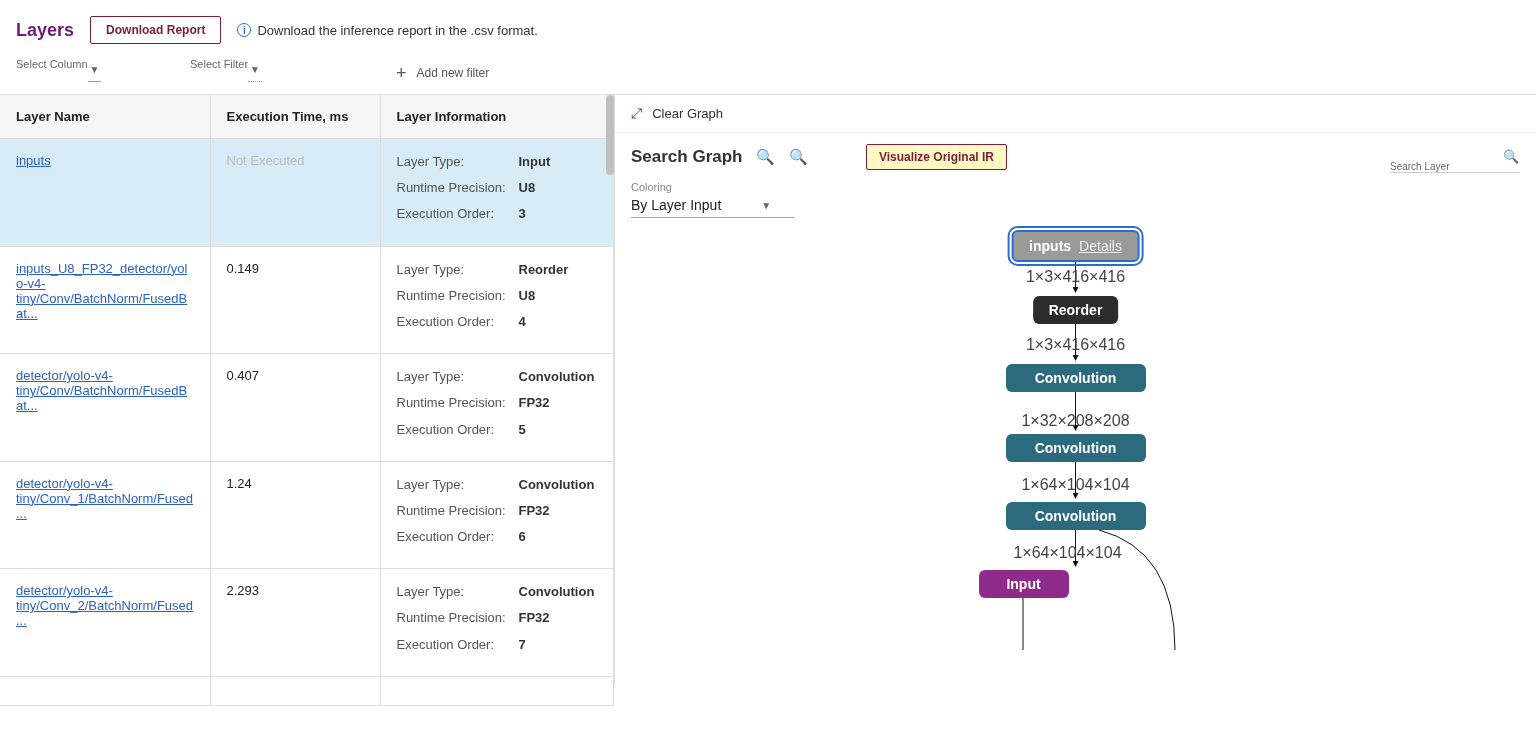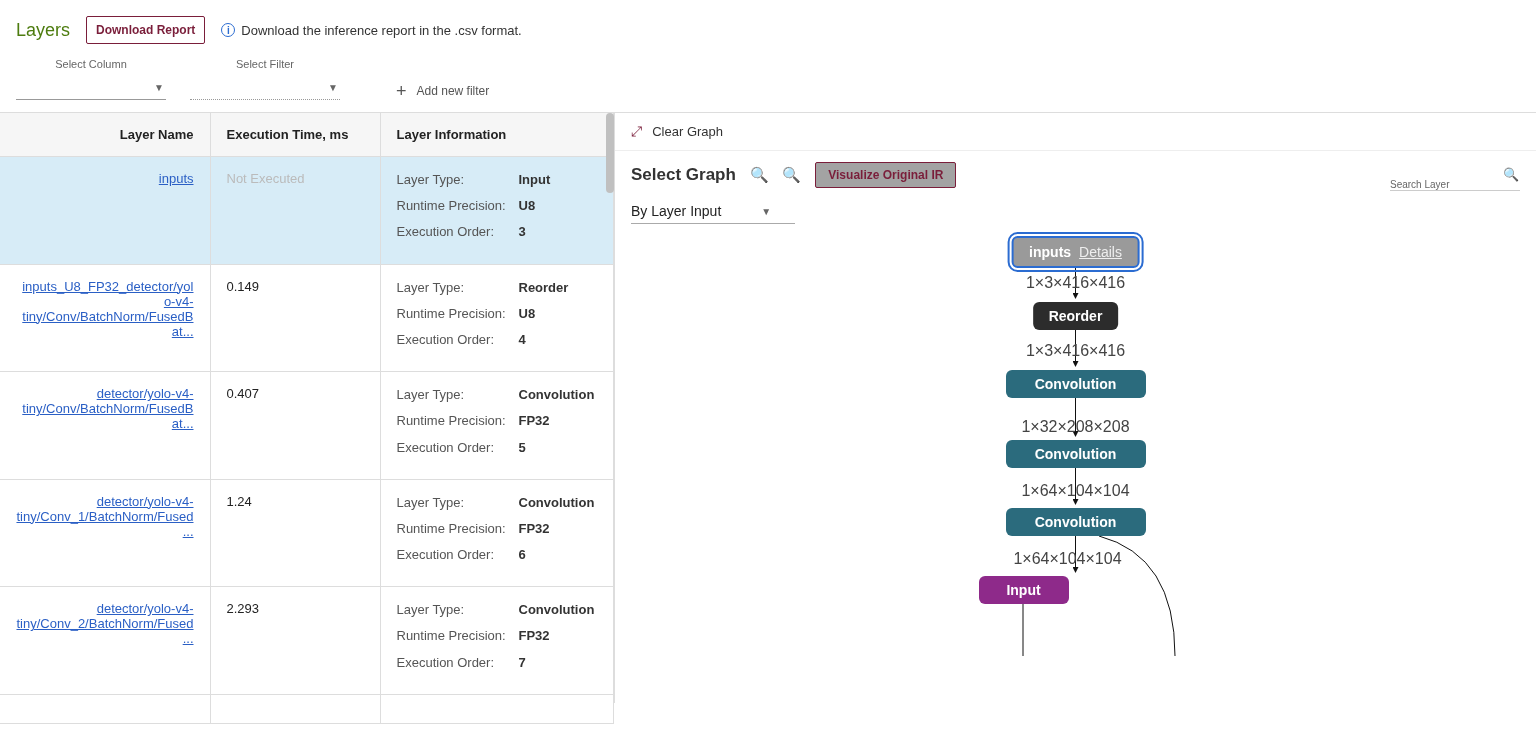--- a/index.html
+++ b/index.html
@@ -1,63 +1,63 @@
 <!DOCTYPE html>
 <html><head>
 <meta charset="utf-8">
 <style>
 * { box-sizing: border-box; margin: 0; padding: 0; }
 body { font-family: Arial, Helvetica, sans-serif; font-size: 13px; color: #222; background: #fff; width: 1536px; height: 746px; overflow: hidden; }
 
 .top-section { padding: 16px 16px 12px 16px; }
 .header-row { display: flex; align-items: center; gap: 16px; }
-.page-title { font-size: 18px; font-weight: 400; color: #4d7c0f; }
-.dl-btn { border: 1px solid #7a1e3a; color: #7a1e3a; background: #fff; font-size: 12px; font-weight: 600; padding: 6px 9px; border-radius: 2px; cursor: pointer; }
+.page-title { font-size: 18px; font-weight: 700; color: #701a75; }
+.dl-btn { border: 1px solid #7a1e3a; color: #7a1e3a; background: #fff; font-size: 12px; font-weight: 600; padding: 6px 15px; border-radius: 2px; cursor: pointer; }
 .info-row { display: flex; align-items: center; gap: 6px; font-size: 13px; color: #333; }
 .info-icon { width: 14px; height: 14px; border: 1.5px solid #2b6cd1; border-radius: 50%; display: flex; align-items: center; justify-content: center; font-size: 10px; color: #2b6cd1; font-weight: bold; }
 
 .filter-row { display: flex; align-items: flex-end; gap: 24px; margin-top: 14px; }
-.select-group { display: flex; flex-direction: column; width: 150px; text-align: center; }
+.select-group { display: flex; flex-direction: row; width: 150px; }
 .select-label { font-size: 11px; color: #666; margin-bottom: 6px; }
 .select-box { border: none; border-bottom: 1px solid #999; height: 24px; display: flex; align-items: center; justify-content: flex-end; padding: 0 2px; }
 .select-box.dotted { border-bottom: 1px dotted #999; }
 .chev-down { font-size: 10px; color: #666; }
 .add-filter { display: flex; align-items: center; gap: 10px; color: #555; font-size: 12px; margin-left: 32px; cursor: pointer; }
 .plus { font-size: 18px; color: #555; line-height: 1; }
 
 .filter-buttons { display: flex; align-items: center; gap: 16px; margin-top: 18px; }
 .apply-btn { border: 1px solid #bbb; background: #fff; color: #555; font-size: 12px; padding: 6px 14px; border-radius: 2px; cursor: pointer; }
 .clear-link { font-size: 12px; color: #666; cursor: pointer; }
 
 .main-area { display: flex; height: calc(746px - 155px); }
 .left-panel { width: 614px; border-top: 1px solid #ddd; position: relative; }
 .right-panel { flex: 1; border-left: 1px solid #ddd; border-top: 1px solid #ddd; position: relative; }
 
 .tbl { width: 100%; border-collapse: collapse; }
 .tbl th { text-align: left; font-size: 13px; font-weight: 700; padding: 14px 16px; background: #f6f6f6; border-bottom: 1px solid #ddd; border-right: 1px solid #ddd; }
 .tbl td { vertical-align: top; padding: 14px 16px; border-bottom: 1px solid #ddd; border-right: 1px solid #ddd; font-size: 13px; }
-.tbl th:nth-child(1), .tbl td:nth-child(1) { width: 210px; text-align: right; }
+.tbl th:nth-child(1), .tbl td:nth-child(1) { width: 210px; }
 .tbl th:nth-child(2), .tbl td:nth-child(2) { width: 170px; }
 .row-selected td { background: #d7ecf7; }
 .layer-link { color: #2a5fc5; text-decoration: underline; cursor: pointer; display: inline-block; max-width: 180px; word-break: break-word; }
 .not-exec { color: #bbb; }
 .info-line { display: flex; gap: 10px; margin-bottom: 8px; line-height: 1.4; }
 .info-key { color: #555; width: 112px; }
 .info-val { font-weight: 600; color: #333; }
 .scroll-stub { position: absolute; right: 0; top: 0; width: 8px; height: 80px; background: #c0c0c0; border-radius: 4px; }
 
 .rg-top { display: flex; align-items: center; gap: 10px; padding: 10px 16px; border-bottom: 1px solid #eee; }
 .expand-icon { color: #7a1e3a; font-size: 14px; }
 .expand-text { color: #333; font-size: 13px; }
 
 .rg-bar { display: flex; align-items: center; justify-content: space-between; padding: 8px 16px; }
 .rg-left { display: flex; align-items: center; gap: 14px; }
 .rg-title { font-size: 17px; font-weight: 700; color: #333; }
 .zoom-icon { font-size: 15px; cursor: pointer; color: #333; }
-.viz-btn { border: 1px solid #7a1e3a; color: #7a1e3a; background: #a3a3a3; font-size: 12px; font-weight: 600; padding: 5px 12px; border-radius: 2px; cursor: pointer; }
+.viz-btn { border: 1px solid #7a1e3a; color: #7a1e3a; background: #fef9c3; font-size: 12px; font-weight: 600; padding: 5px 12px; border-radius: 2px; cursor: pointer; margin-left: 44px; }
 .search-wrap { border-bottom: 1px solid #ccc; width: 130px; display: flex; align-items: center; justify-content: space-between; }
 .search-input { border: none; outline: none; font-size: 10px; width: 100px; color: #6d28d9; margin-top: 20px; }
 .search-input::placeholder { color: #666; }
 
 .coloring-wrap { padding: 0 16px 6px 16px; }
 .coloring-label { font-size: 11px; color: #888; }
 .coloring-select { border: none; border-bottom: 1px solid #aaa; font-size: 14px; padding: 4px 24px 4px 0; display: inline-flex; align-items: center; gap: 40px; }
 
 .graph-canvas { position: relative; height: 420px; margin-top: 6px; }
 .gnode { position: absolute; left: 50%; transform: translateX(-50%); color: #fff; font-weight: 600; font-size: 14px; border-radius: 6px; padding: 6px 16px; display: flex; align-items: center; gap: 8px; }
@@ -216,31 +216,32 @@
     </table>
   </div>
 
   <div class="right-panel">
     <div class="rg-top">
       <span class="expand-icon">⤢</span>
       <span class="expand-text">Clear Graph</span>
     </div>
     <div class="rg-bar">
       <div class="rg-left">
-        <span class="rg-title">Select Graph</span>
+        <span class="rg-title">Search Graph</span>
         <span class="zoom-icon">🔍</span>
         <span class="zoom-icon">🔍</span>
         <button class="viz-btn">Visualize Original IR</button>
       </div>
       <div class="search-wrap">
         <input class="search-input" placeholder="Search Layer" style="">
         <span style="color:#888">🔍</span>
       </div>
     </div>
     <div class="coloring-wrap">
+      <div class="coloring-label">Coloring</div>
       <div class="coloring-select">
         <span>By Layer Input</span>
         <span class="chev-down">▼</span>
       </div>
     </div>
 
     <div class="graph-canvas">
       <svg class="edges">
         <defs>
             <marker id="ah" markerWidth="6" markerHeight="6" refX="5" refY="3" orient="auto">

